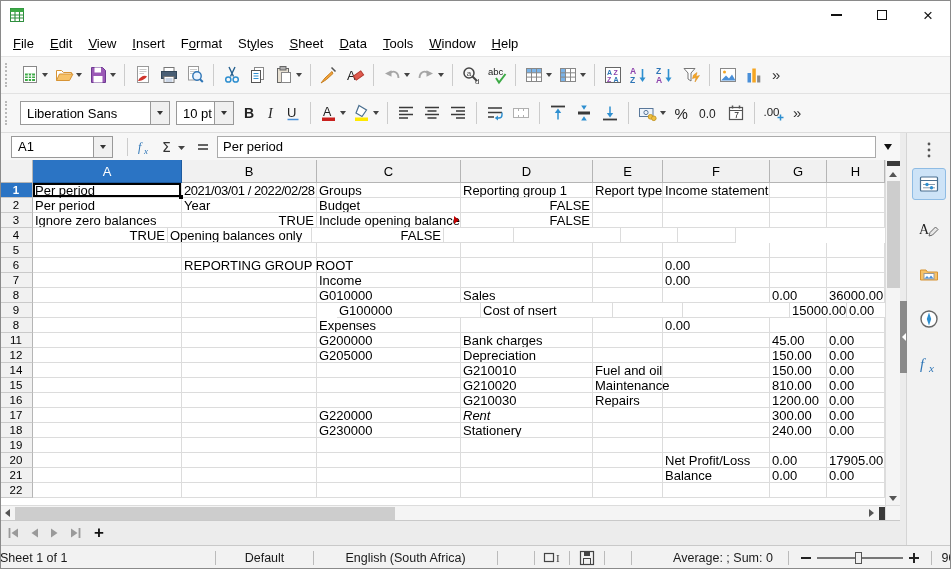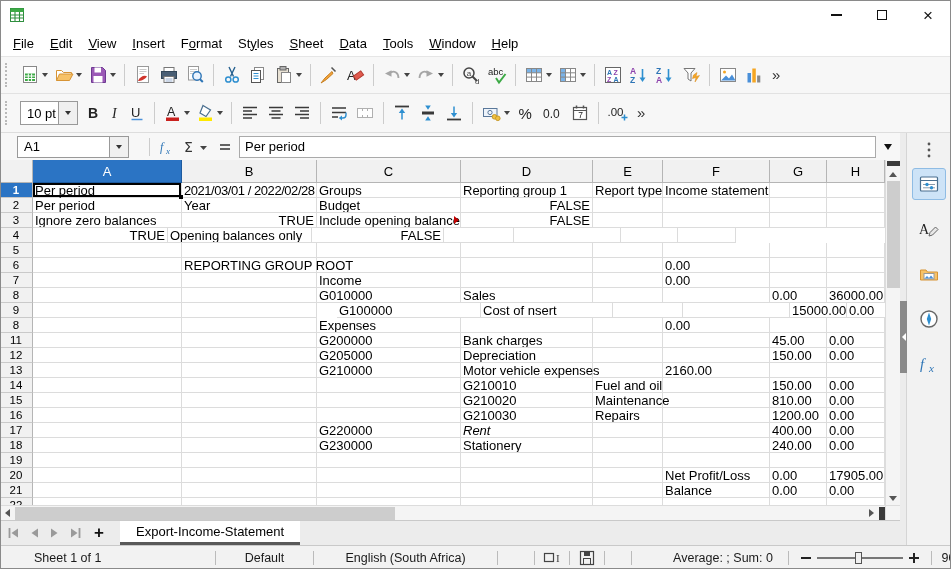--- a/index.html
+++ b/index.html
@@ -34,21 +34,21 @@
   .combo .cv{padding:0 6px;font-size:13px;flex:1;white-space:nowrap;overflow:hidden}
   .combo .cd{width:19px;align-self:stretch;border-left:1px solid #999;background:#f0f0f0;display:flex;align-items:center;justify-content:center}
   .combo .cd i{width:0;height:0;border-left:3.5px solid transparent;border-right:3.5px solid transparent;border-top:4px solid #333}
   #font-combo{width:150px}
   #size-combo{width:58px}
 
   
   .midrow{display:flex;flex:1;min-height:0}
   .leftcol{width:900px;display:flex;flex-direction:column;min-height:0}
   .fbar{height:28px;display:flex;align-items:center;background:#f7f7f7;border-top:1px solid #ddd;padding:0 3px;gap:3px;flex:0 0 auto}
-  .namebox{width:112px;height:22px;margin:14px}
+  .namebox{width:102px;height:22px;margin:8px}
   .fb-sep{width:1px;height:18px;background:#ccc;margin:0 3px}
   .fb-ic{width:22px;height:22px;display:flex;align-items:center;justify-content:center}
   .fb-input{flex:1;height:22px;background:#fff;border:1px solid #aaa;display:flex;align-items:center;padding:0 5px;font-size:13px}
   .fb-expand{width:18px;display:flex;justify-content:center}
   .fb-expand i{width:0;height:0;border-left:4.5px solid transparent;border-right:4.5px solid transparent;border-top:6px solid #111}
 
   
   .gridwrap{display:flex;flex:1;min-height:0}
   #grid{width:885px;overflow:hidden;background:#fff;--accent:#2b74c4}
   .g-hdr-row{display:flex;height:23px}
@@ -87,21 +87,21 @@
   .tabsrow{height:25px;display:flex;align-items:stretch;background:#ececec;border-top:1px solid #c9c9c9;padding-left:2px;flex:0 0 auto}
   .tab-nav{display:flex;align-items:center}
   .tab-nav .tn{width:21px;display:flex;justify-content:center}
   .add-sheet{width:26px;display:flex;align-items:center;justify-content:center;font-size:17px;font-weight:bold;color:#111}
   .sheet-tab{background:#fff;display:flex;align-items:center;padding:0 16px;border-bottom:3px solid #595959;font-size:13px;margin-left:8px}
 
   
   .statusbar{height:24px;display:flex;align-items:center;background:#f2f2f2;border-top:1px solid #c9c9c9;font-size:12.5px;color:#1a1a1a;flex:0 0 auto}
   .sb-sec{display:flex;align-items:center;height:100%;flex:0 0 auto}
   .sb-sep{width:1px;height:14px;background:#bbb;flex:0 0 auto}
-  .sb-sheetinfo{width:215px;padding-left:34px}
+  .sb-sheetinfo{width:215px;}
   .sb-pagestyle{width:97px;justify-content:center}
   .sb-lang{width:183px;justify-content:center}
   .sb-insert{width:36px}
   .sb-selmode{width:34px;justify-content:center}
   .sb-modified{width:34px;justify-content:center}
   .sb-sig{width:26px}
   .sb-blank{width:26px}
   .sb-avg{width:130px;justify-content:center}
   .sb-zoomslider{width:142px;justify-content:center;gap:6px}
   .sb-zoom{width:44px;justify-content:center}
@@ -391,20 +391,26 @@
         <div class="tb-btn">
           <span class="tb-ic">
             <span class="ovf">»</span>
           </span>
         </div>
       </span>
   </div>
 
   <div class="toolbar" id="toolbar2">
     <span class="grip"></span>
+    <div class="combo" id="font-combo">
+      <span class="cv">Liberation Sans</span>
+      <span class="cd">
+          <i></i>
+        </span>
+    </div>
     <div class="combo" id="size-combo">
       <span class="cv">10 pt</span>
       <span class="cd">
           <i></i>
         </span>
     </div>
     <span style="display:flex;align-items:center">
         <div class="tb-btn">
           <span class="tb-ic">
             <svg width="18" height="20">
@@ -739,31 +745,20 @@
               <div class="g-cell" style="width: 149px;"></div>
               <div class="g-cell" style="width: 135px;"></div>
               <div class="g-cell" style="width: 144px;">G205000</div>
               <div class="g-cell" style="width: 132px;">Depreciation</div>
               <div class="g-cell" style="width: 70px;"></div>
               <div class="g-cell" style="width: 107px;"></div>
               <div class="g-cell" style="width: 57px;">150.00</div>
               <div class="g-cell" style="width: 58px;">0.00</div>
             </div>
             <div class="g-row" style="height: 15px;">
-              <div class="g-rowhdr">13</div>
-              <div class="g-cell" style="width: 149px;"></div>
-              <div class="g-cell" style="width: 135px;"></div>
-              <div class="g-cell" style="width: 144px;">G210000</div>
-              <div class="g-cell spill" style="width: 132px;">Motor vehicle expenses</div>
-              <div class="g-cell" style="width: 70px;"></div>
-              <div class="g-cell" style="width: 107px;">2160.00</div>
-              <div class="g-cell" style="width: 57px;"></div>
-              <div class="g-cell" style="width: 58px;"></div>
-            </div>
-            <div class="g-row" style="height: 15px;">
               <div class="g-rowhdr">14</div>
               <div class="g-cell" style="width: 149px;"></div>
               <div class="g-cell" style="width: 135px;"></div>
               <div class="g-cell" style="width: 144px;"></div>
               <div class="g-cell" style="width: 132px;">G210010</div>
               <div class="g-cell spill" style="width: 70px;">Fuel and oil</div>
               <div class="g-cell" style="width: 107px;"></div>
               <div class="g-cell" style="width: 57px;">150.00</div>
               <div class="g-cell" style="width: 58px;">0.00</div>
             </div>
@@ -790,21 +785,21 @@
               <div class="g-cell" style="width: 58px;">0.00</div>
             </div>
             <div class="g-row" style="height: 15px;">
               <div class="g-rowhdr">17</div>
               <div class="g-cell" style="width: 149px;"></div>
               <div class="g-cell" style="width: 135px;"></div>
               <div class="g-cell" style="width: 144px;">G220000</div>
               <div class="g-cell" style="width: 132px; font-style: italic;">Rent</div>
               <div class="g-cell" style="width: 70px;"></div>
               <div class="g-cell" style="width: 107px;"></div>
-              <div class="g-cell" style="width: 57px;">400.00</div>
+              <div class="g-cell" style="width: 57px;">300.00</div>
               <div class="g-cell" style="width: 58px;">0.00</div>
             </div>
             <div class="g-row" style="height: 15px;">
               <div class="g-rowhdr">18</div>
               <div class="g-cell" style="width: 149px;"></div>
               <div class="g-cell" style="width: 135px;"></div>
               <div class="g-cell" style="width: 144px;">G230000</div>
               <div class="g-cell" style="width: 132px;">Stationery</div>
               <div class="g-cell" style="width: 70px;"></div>
               <div class="g-cell" style="width: 107px;"></div>
@@ -900,21 +895,20 @@
               </svg>
             </span>
           <span class="tn">
               <svg width="14" height="12">
                 <polygon points="2,1.5 2,10.5 8.5,6" fill="#9a9a9a"></polygon>
                 <path d="M10.5 1v10" stroke="#9a9a9a" stroke-width="1.8"></path>
               </svg>
             </span>
         </div>
         <span class="add-sheet">+</span>
-        <div class="sheet-tab">Export-Income-Statement</div>
       </div>
 
     </div>
 
     <div class="sidebar">
       <div class="sb-strip">
         <span class="sb-handle">
             <i></i>
           </span>
       </div>

